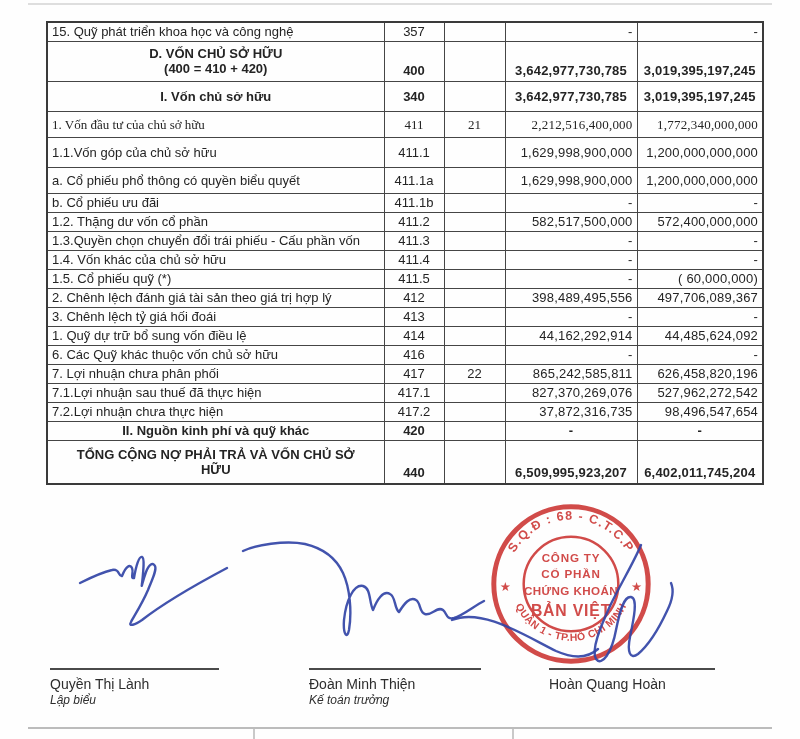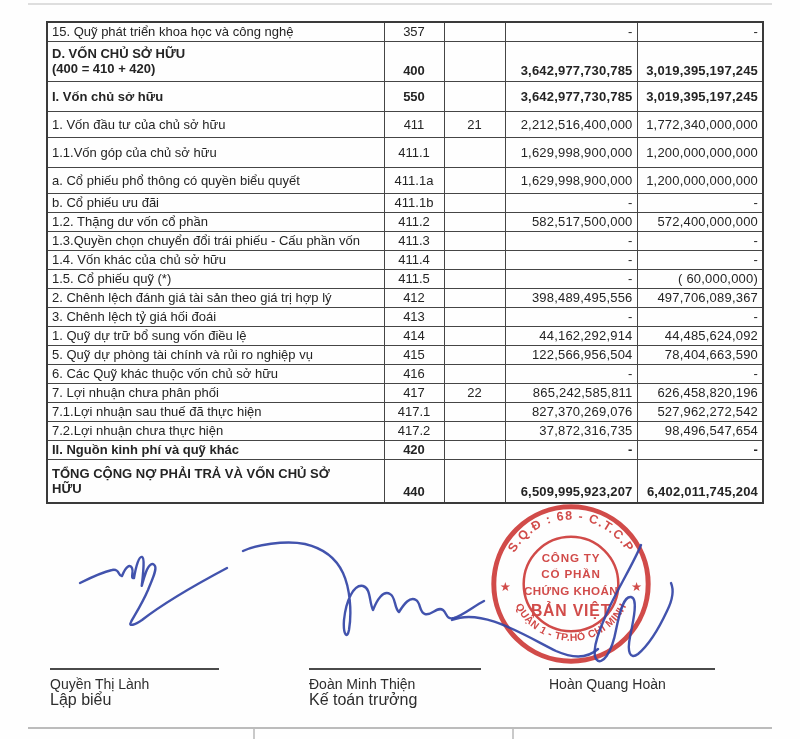--- a/index.html
+++ b/index.html
@@ -38,29 +38,29 @@
     vertical-align:middle;
     padding:1px 4px;
     color:var(--text);
     overflow:hidden;white-space:nowrap;
   }
   td.c-label{padding-left:7px;white-space:normal;}
   td.c-code{text-align:center;}
   td.c-note{text-align:center;}
   td.c-val{text-align:right;padding-right:8px;letter-spacing:.2px;}
   tr{height:19px;}
-  tr.bold td{font-weight:bold;}
+  tr.bold td{font-weight:bold;text-align:center;}
   tr.vbottom td{vertical-align:bottom;padding-bottom:3px;}
   tr.vbottom td.c-label{vertical-align:middle;padding-bottom:1px;}
 
   
   .signer{position:absolute;top:668px;}
   .signer .signer-line{height:2px;background:#4a4a4a;margin-bottom:6px;}
   .signer .signer-name{font-size:14px;line-height:16px;color:#2d2d2d;}
-  .signer .signer-role{font-size:16px;line-height:16px;color:#2d2d2d;}
+  .signer .signer-role{font-size:12px;line-height:16px;color:#2d2d2d;font-style:italic;}
   .signer.s0{left:50px;}  .signer.s0 .signer-line{width:169px;}
   .signer.s1{left:309px;} .signer.s1 .signer-line{width:172px;}
   .signer.s2{left:549px;} .signer.s2 .signer-line{width:166px;}
 
   .seal-wrap{position:absolute;left:488px;top:501px;width:166px;height:166px;opacity:.95;}
   .ink-layer{position:absolute;left:0;top:0;pointer-events:none;}
   .ink-layer path{fill:none;stroke:var(--ink);stroke-width:2.4;stroke-linecap:round;stroke-linejoin:round;opacity:.92;}
 
   .seal-wrap svg text{fill:var(--seal-red);font-family:"Liberation Sans","DejaVu Sans",sans-serif;font-weight:bold;}
 </style>
@@ -98,26 +98,26 @@
       <td class="c-code">400</td>
       <td class="c-note"></td>
       <td class="c-val">3,642,977,730,785</td>
       <td class="c-val">3,019,395,197,245</td>
     </tr>
         <tr class="bold" style="height: 30px;">
       <td class="c-label">
         <div>I. Vốn chủ sở hữu</div>
 
       </td>
-      <td class="c-code">550</td>
+      <td class="c-code">340</td>
       <td class="c-note"></td>
       <td class="c-val">3,642,977,730,785</td>
       <td class="c-val">3,019,395,197,245</td>
     </tr>
-        <tr style="height: 26px;">
+        <tr style="height: 26px; font-family: Liberation Serif, serif;">
       <td class="c-label">
         <div>1. Vốn đầu tư của chủ sở hữu</div>
 
       </td>
       <td class="c-code">411</td>
       <td class="c-note">21</td>
       <td class="c-val">2,212,516,400,000</td>
       <td class="c-val">1,772,340,000,000</td>
     </tr>
         <tr style="height: 30px;">
@@ -212,30 +212,20 @@
     </tr>
         <tr>
       <td class="c-label">
         <div>1. Quỹ dự trữ bổ sung vốn điều lệ</div>
 
       </td>
       <td class="c-code">414</td>
       <td class="c-note"></td>
       <td class="c-val">44,162,292,914</td>
       <td class="c-val">44,485,624,092</td>
-    </tr>
-        <tr>
-      <td class="c-label">
-        <div>5. Quỹ dự phòng tài chính và rủi ro nghiệp vụ</div>
-
-      </td>
-      <td class="c-code">415</td>
-      <td class="c-note"></td>
-      <td class="c-val">122,566,956,504</td>
-      <td class="c-val">78,404,663,590</td>
     </tr>
         <tr>
       <td class="c-label">
         <div>6. Các Quỹ khác thuộc vốn chủ sở hữu</div>
 
       </td>
       <td class="c-code">416</td>
       <td class="c-note"></td>
       <td class="c-val">-</td>
       <td class="c-val">-</td>

